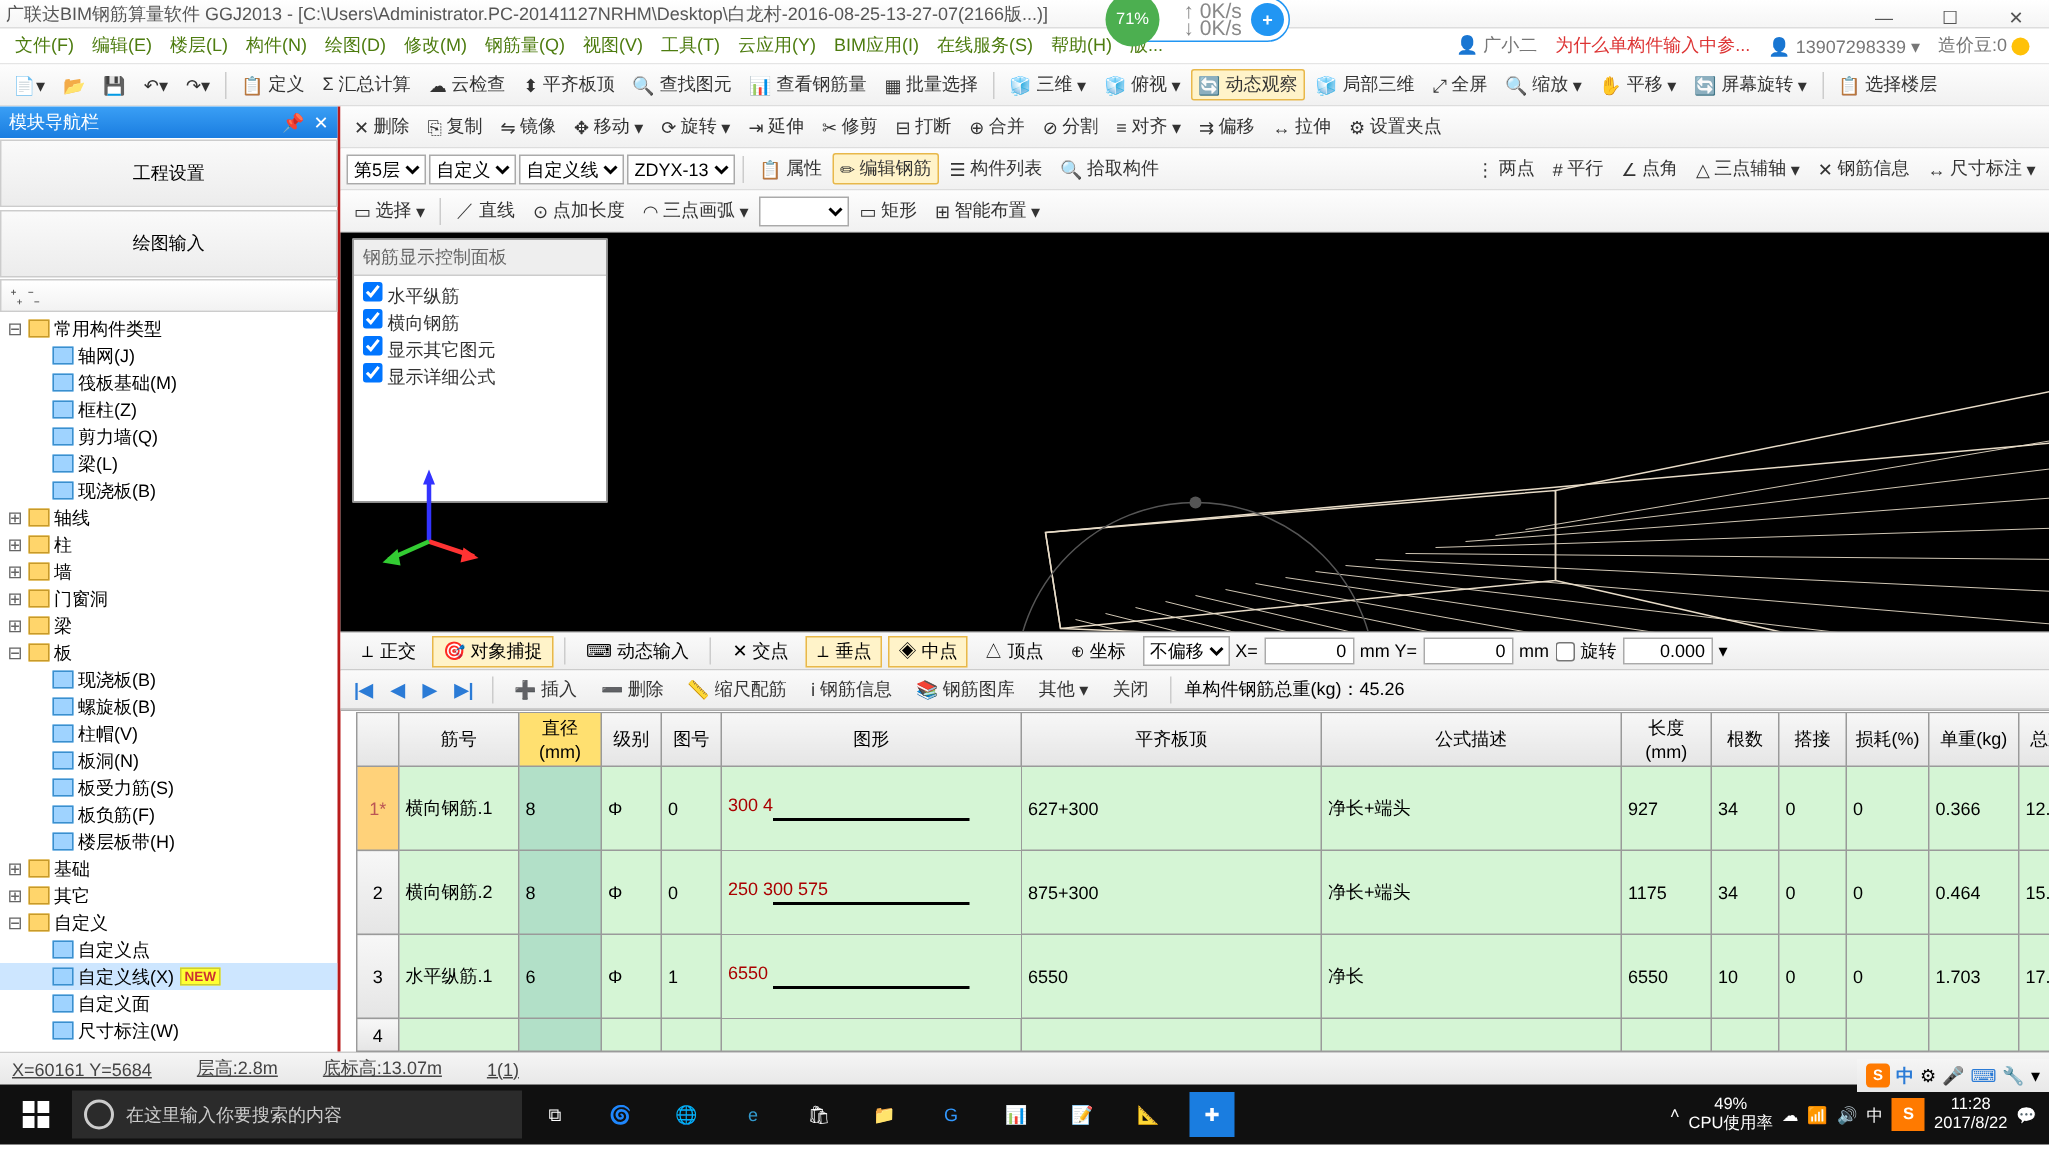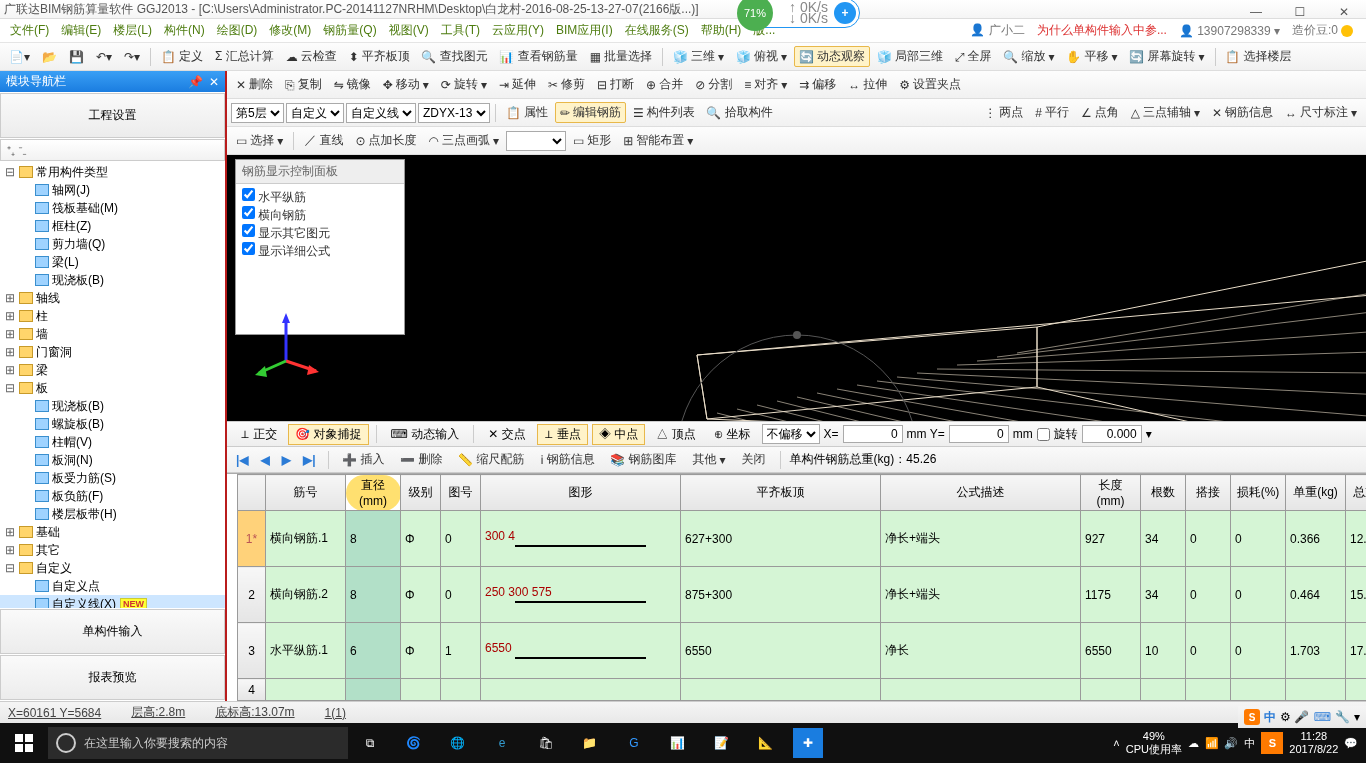--- a/index.html
+++ b/index.html
@@ -48,21 +48,21 @@
 .coord-bar { height: 26px; background: linear-gradient(#fafafa,#eee); border-top: 1px solid #ccc; border-bottom: 1px solid #ccc; display: flex; align-items: center; padding: 0 6px; gap: 4px; }
 .coord-bar input[type=text] { width: 60px; height: 18px; border: 1px solid #aaa; text-align: right; padding: 0 4px; font-size: 12px; }
 .coord-bar .btn { padding: 1px 6px; border: 1px solid transparent; }
 .coord-bar .btn.on { background: #fff3c9; border: 1px solid #e8b84a; }
 .ops-bar { height: 26px; background: linear-gradient(#fafafa,#eee); border-bottom: 1px solid #ccc; display: flex; align-items: center; padding: 0 6px; gap: 6px; }
 .arrow-btn { color: #2b7bd6; font-weight: bold; padding: 0 3px; }
 .grid-wrap { flex: 0 0 auto; overflow: auto; border-top: 1px solid #aaa; padding-left: 10px; }
 table.rebar { border-collapse: collapse; width: 100%; table-layout: fixed; }
 table.rebar th, table.rebar td { border: 1px solid #9a9a9a; padding: 2px 4px; font-size: 12px; text-align: left; height: 22px; background: #d5f5d5; }
 table.rebar th { background: linear-gradient(#f7f7f7,#e5e5e5); text-align: center; font-weight: normal; }
-table.rebar th.hlcol { background: #ffe070; border-radius: 18px; }
+table.rebar th.hlcol { background: #ffe070; }
 table.rebar td.rowhdr { background: linear-gradient(#f7f7f7,#e5e5e5); text-align: center; width: 28px; }
 table.rebar tr.selrow td.rowhdr { background: #ffd27a; color: #b55; }
 table.rebar td.dia { background: #b2e0c8; }
 .shape-cell { text-align: center; font-size: 10px; color: #a00; position: relative; height: 56px; }
 .bottom-tabs .side-tab { margin: 1px 0; }
 .status-bar { height: 22px; background: linear-gradient(#f5f5f5,#e8e8e8); border-top: 1px solid #ccc; display: flex; align-items: center; padding: 0 8px; color: #444; }
 .status-bar .seg { margin-right: 30px; text-decoration: underline; }
 .taskbar { height: 40px; background: #101010; display: flex; align-items: center; color: #fff; }
 .taskbar .start { width: 48px; display: flex; align-items: center; justify-content: center; }
 .taskbar .search { width: 300px; height: 32px; background: #2b2b2b; display: flex; align-items: center; padding: 0 8px; color: #ccc; }
@@ -143,20 +143,21 @@
 
 <div class="main-row">
 
   <div class="sidebar">
     <div class="side-header">
       <span>模块导航栏</span>
       <span class="x">📌</span>
       <span style="margin-left:6px">✕</span>
     </div>
     <div class="side-tab">工程设置</div>
+    <div class="side-tab">绘图输入</div>
     <div class="side-mini">⁺₊ ⁻₋</div>
     <div class="tree" id="tree">
         <div class="tree-row">
           <span class="tree-ind" style="width: 0px;"></span>
           <span class="tree-exp">⊟</span>
           <span class="tree-ico folder"></span>
           <span>常用构件类型</span>
         </div>
         <div class="tree-row">
           <span class="tree-ind" style="width: 16px;"></span>
@@ -309,24 +310,20 @@
           <span class="tree-ico leaf"></span>
           <span>自定义面</span>
         </div>
         <div class="tree-row">
           <span class="tree-ind" style="width: 16px;"></span>
           <span class="tree-exp"></span>
           <span class="tree-ico leaf"></span>
           <span>尺寸标注(W)</span>
         </div>
       </div>
-    <div class="bottom-tabs">
-      <div class="side-tab">单构件输入</div>
-      <div class="side-tab">报表预览</div>
-    </div>
   </div>
 
   <div class="content">
 
     <div class="sub-toolbar">
       <span class="tb-btn">✕ <span>删除</span></span>
       <span class="tb-btn">⎘ <span>复制</span></span>
       <span class="tb-btn">⇋ <span>镜像</span></span>
       <span class="tb-btn">✥ <span>移动</span> ▾</span>
       <span class="tb-btn">⟳ <span>旋转</span> ▾</span>

